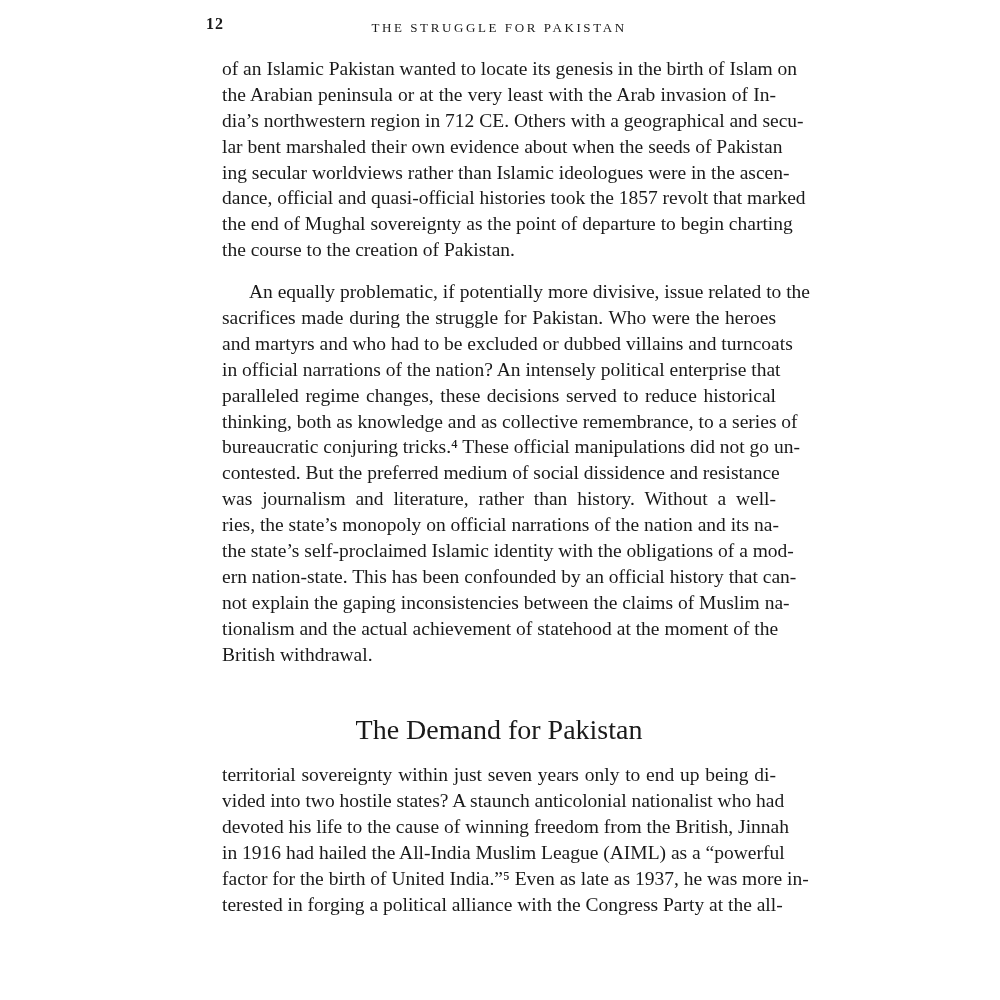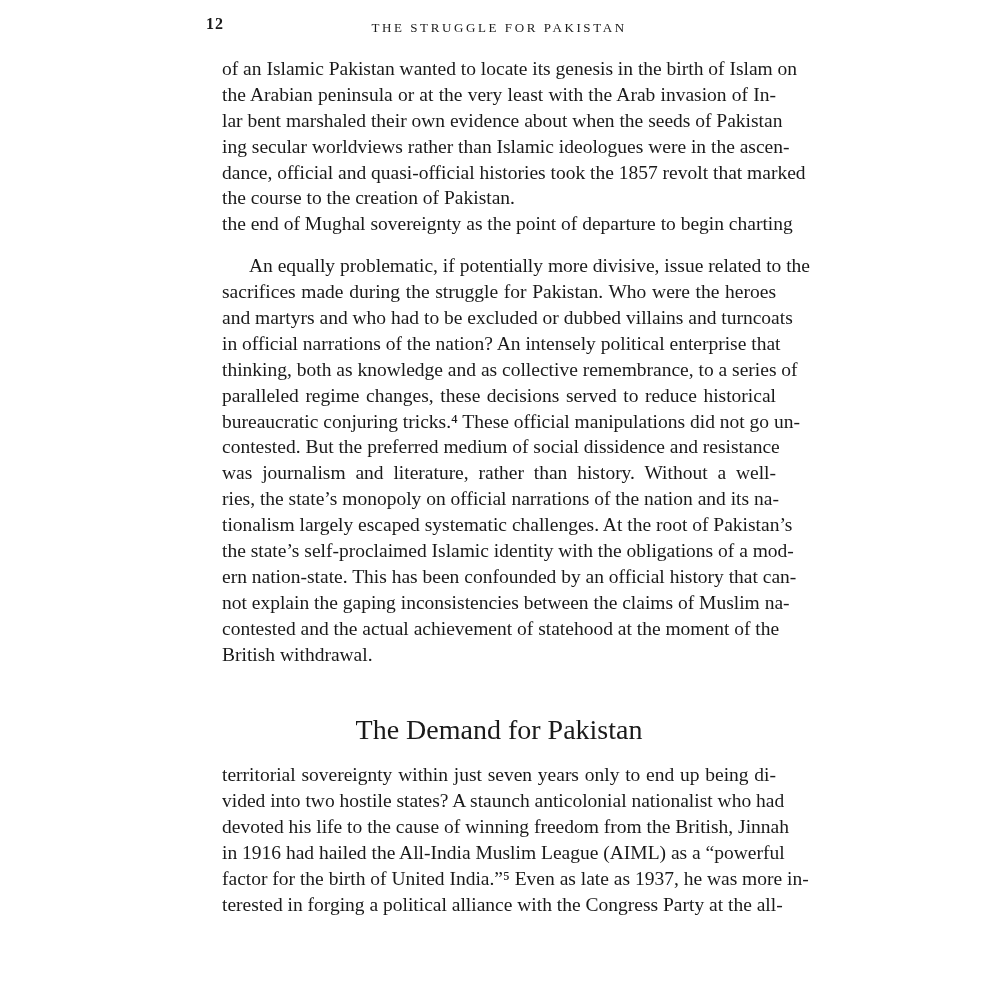--- a/index.html
+++ b/index.html
@@ -79,42 +79,42 @@
 
 <div class="running-head">
   <span class="folio">12</span>
   <span class="title">THE STRUGGLE FOR PAKISTAN</span>
 </div>
 
 <div class="text-block">
   <p>
     <span class="line">of an Islamic Pakistan wanted to locate its genesis in the birth of Islam on</span>
     <span class="line">the Arabian peninsula or at the very least with the Arab invasion of In-</span>
+    <span class="line">dia’s northwestern region in 712 CE. Others with a geographical and secu-</span>
     <span class="line">lar bent marshaled their own evidence about when the seeds of Pakistan</span>
     <span class="line">ing secular worldviews rather than Islamic ideologues were in the ascen-</span>
     <span class="line">dance, official and quasi-official histories took the 1857 revolt that marked</span>
+    <span class="line">the end of Mughal sovereignty as the point of departure to begin charting</span>
     <span class="line last">the course to the creation of Pakistan.</span>
-    <span class="line">the end of Mughal sovereignty as the point of departure to begin charting</span>
   </p>
   <p>
     <span class="line indent">An equally problematic, if potentially more divisive, issue related to the</span>
     <span class="line">sacrifices made during the struggle for Pakistan. Who were the heroes</span>
     <span class="line">and martyrs and who had to be excluded or dubbed villains and turncoats</span>
     <span class="line">in official narrations of the nation? An intensely political enterprise that</span>
+    <span class="line">paralleled regime changes, these decisions served to reduce historical</span>
     <span class="line">thinking, both as knowledge and as collective remembrance, to a series of</span>
-    <span class="line">paralleled regime changes, these decisions served to reduce historical</span>
     <span class="line">bureaucratic conjuring tricks.⁴ These official manipulations did not go un-</span>
     <span class="line">contested. But the preferred medium of social dissidence and resistance</span>
     <span class="line">was journalism and literature, rather than history. Without a well-</span>
     <span class="line">ries, the state’s monopoly on official narrations of the nation and its na-</span>
-    <span class="line">tionalism largely escaped systematic challenges. At the root of Pakistan’s</span>
     <span class="line">the state’s self-proclaimed Islamic identity with the obligations of a mod-</span>
     <span class="line">ern nation-state. This has been confounded by an official history that can-</span>
     <span class="line">not explain the gaping inconsistencies between the claims of Muslim na-</span>
-    <span class="line">contested and the actual achievement of statehood at the moment of the</span>
+    <span class="line">tionalism and the actual achievement of statehood at the moment of the</span>
     <span class="line last">British withdrawal.</span>
   </p>
 
   <div class="section-heading">The Demand for Pakistan</div>
 
   <p>
     <span class="line">territorial sovereignty within just seven years only to end up being di-</span>
     <span class="line">vided into two hostile states? A staunch anticolonial nationalist who had</span>
     <span class="line">devoted his life to the cause of winning freedom from the British, Jinnah</span>
     <span class="line">in 1916 had hailed the All-India Muslim League (AIML) as a “powerful</span>

